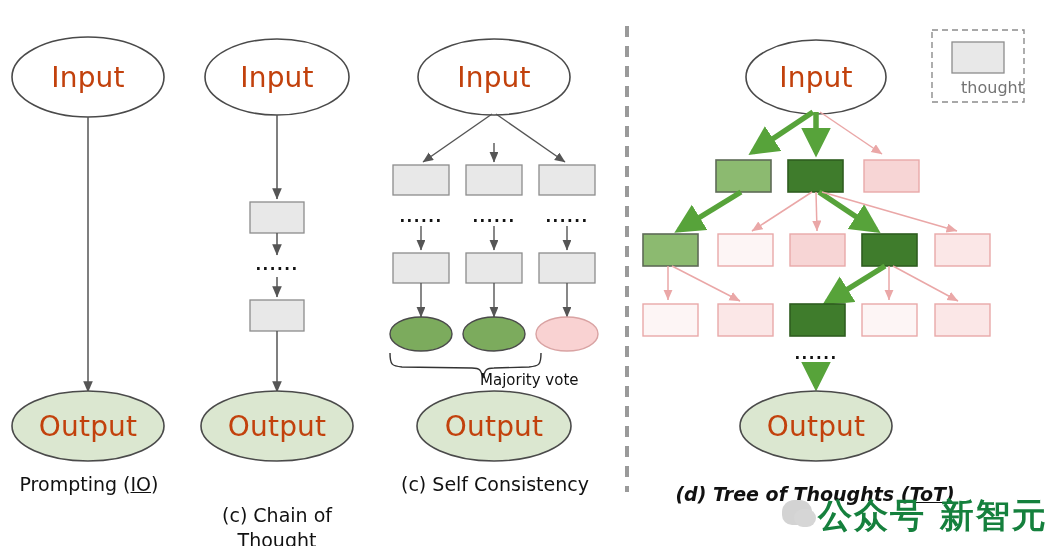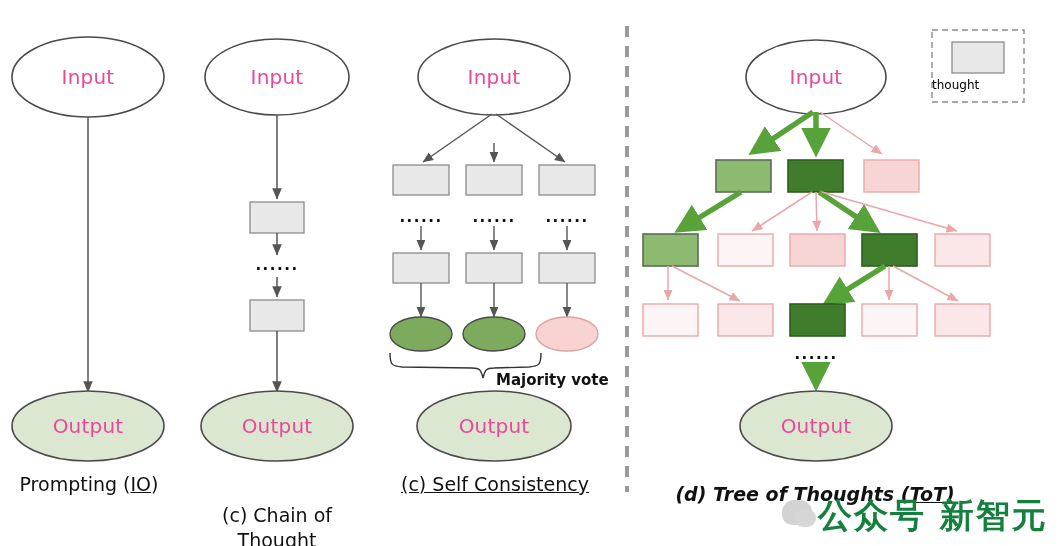--- a/index.html
+++ b/index.html
@@ -7,28 +7,28 @@
     width:1060px;height:546px;position:relative;overflow:hidden;
     font-family:"DejaVu Sans","Liberation Sans",sans-serif;
     color:#1a1a1a;
   }
   .stage{position:absolute;inset:0;}
   svg.layer{position:absolute;left:0;top:0;width:1060px;height:546px;}
   .node-label{
     position:absolute;display:flex;align-items:center;justify-content:center;
     text-align:center;pointer-events:none;
   }
-  .ellipse-text{font-size:20px;color:#ec4899;letter-spacing:.2px;}
+  .ellipse-text{font-size:28px;color:#c2410c;letter-spacing:.2px;}
   .caption{
     position:absolute;text-align:center;font-size:19px;line-height:1.30;
     color:#111;
   }
   .caption .u{text-decoration:underline;}
   .caption-bold{font-weight:bold;}
-  .legend-text{position:absolute;font-size:12px;color:#000000;text-align:left;}
+  .legend-text{position:absolute;font-size:16px;color:#737373;text-align:right;}
   .majority{position:absolute;font-size:15px;color:#111;}
   .dots{position:absolute;font-size:15px;letter-spacing:1.5px;color:#111;font-weight:bold;}
   .wm{
     position:absolute;color:#15803d;font-size:34px;font-weight:bold;
     letter-spacing:2px;white-space:nowrap;
   }
   .wm-logo{
     position:absolute;width:30px;height:25px;border-radius:12px 12px 10px 10px;
     background:#d3d3d3;
   }
@@ -159,37 +159,37 @@
 
   <div class="node-label ellipse-text" style="left:205px;top:57px;width:144px;height:40px;">Input</div>
   <div class="node-label ellipse-text" style="left:201px;top:406px;width:152px;height:40px;">Output</div>
   <div class="dots" style="left:255px;top:256px;width:44px;text-align:center;">......</div>
 
   <div class="node-label ellipse-text" style="left:418px;top:57px;width:152px;height:40px;">Input</div>
   <div class="node-label ellipse-text" style="left:417px;top:406px;width:154px;height:40px;">Output</div>
   <div class="dots" style="left:399px;top:208px;width:44px;text-align:center;">......</div>
   <div class="dots" style="left:472px;top:208px;width:44px;text-align:center;">......</div>
   <div class="dots" style="left:545px;top:208px;width:44px;text-align:center;">......</div>
-  <div class="majority" style="left:496px;top:371px;font-weight:bold;">Majority vote</div>
+  <div class="majority" style="left:480px;top:371px;">Majority vote</div>
 
   <div class="node-label ellipse-text" style="left:744px;top:57px;width:144px;height:40px;">Input</div>
   <div class="node-label ellipse-text" style="left:740px;top:406px;width:152px;height:40px;">Output</div>
   <div class="dots" style="left:794px;top:345px;width:44px;text-align:center;">......</div>
 
   <div class="legend-text" style="left:932px;top:78px;width:92px;">thought</div>
 
   <div class="caption" style="left:0px;top:472px;width:178px;">
     <div><span>Prompting (</span><span class="u">IO</span><span>)</span></div>
   </div>
 
   <div class="caption" style="left:182px;top:472px;width:190px;margin-top:31px;">
     <div>(c) Chain of Thought</div>
   </div>
 
-  <div class="caption" style="left:400px;top:472px;width:190px;text-decoration:underline;">
+  <div class="caption" style="left:400px;top:472px;width:190px;">
     <div>(c) Self Consistency</div>
   </div>
 
   <div class="caption caption-bold" style="left:660px;top:482px;width:310px;font-style:italic;">
     <div><span>(d) Tree of Thoughts (</span><span class="u">ToT</span><span>)</span></div>
   </div>
 
   <div class="wm-logo" style="left:782px;top:500px;"></div>
   <div class="wm" style="left:818px;top:493px;">公众号 新智元</div>
 

